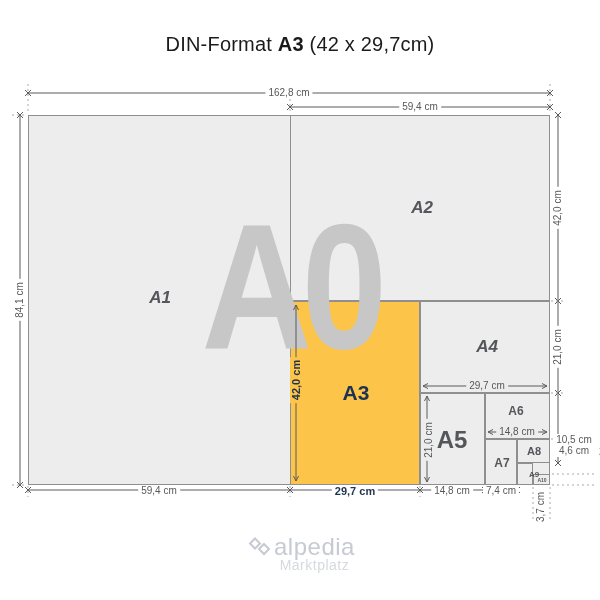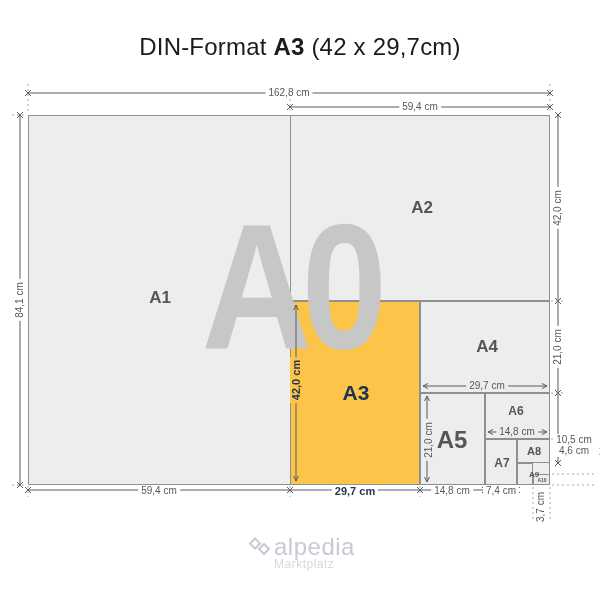--- a/index.html
+++ b/index.html
@@ -1,56 +1,56 @@
 <!DOCTYPE html>
 <html><head>
 <meta charset="utf-8">
 <style>
   html,body{margin:0;padding:0;background:#fff;}
   #stage{position:relative;width:600px;height:600px;background:#fff;overflow:hidden;
          font-family:"Liberation Sans","DejaVu Sans",sans-serif;}
   .title{position:absolute;left:0;top:33px;width:600px;text-align:center;
-         font-size:24px;color:#1b1b1b;letter-spacing:.2px;}
+         font-size:20px;color:#1b1b1b;letter-spacing:.2px;}
   .title .bold{font-weight:bold;}
 
   
   .paper{position:absolute;box-sizing:border-box;background:#EDEDED;border:1px solid #8F8F8F;}
   .paper.clear{background:transparent;}
   .paper.orange{background:#FCC549;}
 
   
   .watermark{position:absolute;left:289px;top:287px;z-index:2;
              transform:translate(-50%,-50%) scaleX(.86);
              font-size:178px;font-weight:bold;color:#C7C7C7;letter-spacing:-12px;
              line-height:1;white-space:nowrap;pointer-events:none;}
 
   
   .fmt{position:absolute;z-index:3;transform:translate(-50%,-50%);
        font-weight:bold;color:#55565A;white-space:nowrap;}
-  .f17{font-size:17px;} .f18{font-size:24px;} .f12{font-size:12px;}
+  .f17{font-size:17px;font-style:italic;} .f18{font-size:24px;} .f12{font-size:12px;}
   .f11{font-size:11px;} .f8{font-size:8px;} .f5{font-size:5px;}
   .fmt.navy{color:#1F3350;font-size:21px;}
 
   
   #dims{position:absolute;left:0;top:0;z-index:4;pointer-events:none;}
 
   
   .dim{position:absolute;z-index:5;transform:translate(-50%,-50%);
        font-size:10px;color:#57585B;background:#fff;padding:0 3px;
        white-space:nowrap;line-height:12px;}
   .dim.rot{transform:translate(-50%,-50%) rotate(-90deg);}
   .dim.on-paper{background:#EDEDED;}
   .dim.on-orange{background:#FCC549;}
   .dim.navy{color:#1F3350;font-weight:bold;font-size:11px;}
 
   
   .logo{position:absolute;left:248px;top:535px;display:flex;align-items:flex-start;}
   .logo-text{margin-left:3px;}
   .logo-name{font-size:24px;color:#C5CAD3;line-height:24px;letter-spacing:.5px;}
-  .logo-tag{font-size:12px;color:#D6D9DF;text-align:left;margin-top:-2px;letter-spacing:.5px;}
+  .logo-tag{font-size:14px;color:#D6D9DF;text-align:center;margin-top:-2px;letter-spacing:.5px;}
 </style>
 </head>
 <body>
 
 <div id="stage">
 
   <div class="title">
     <span>DIN-Format</span>
     <span class="bold">A3</span>
     <span>(42 x 29,7cm)</span>

